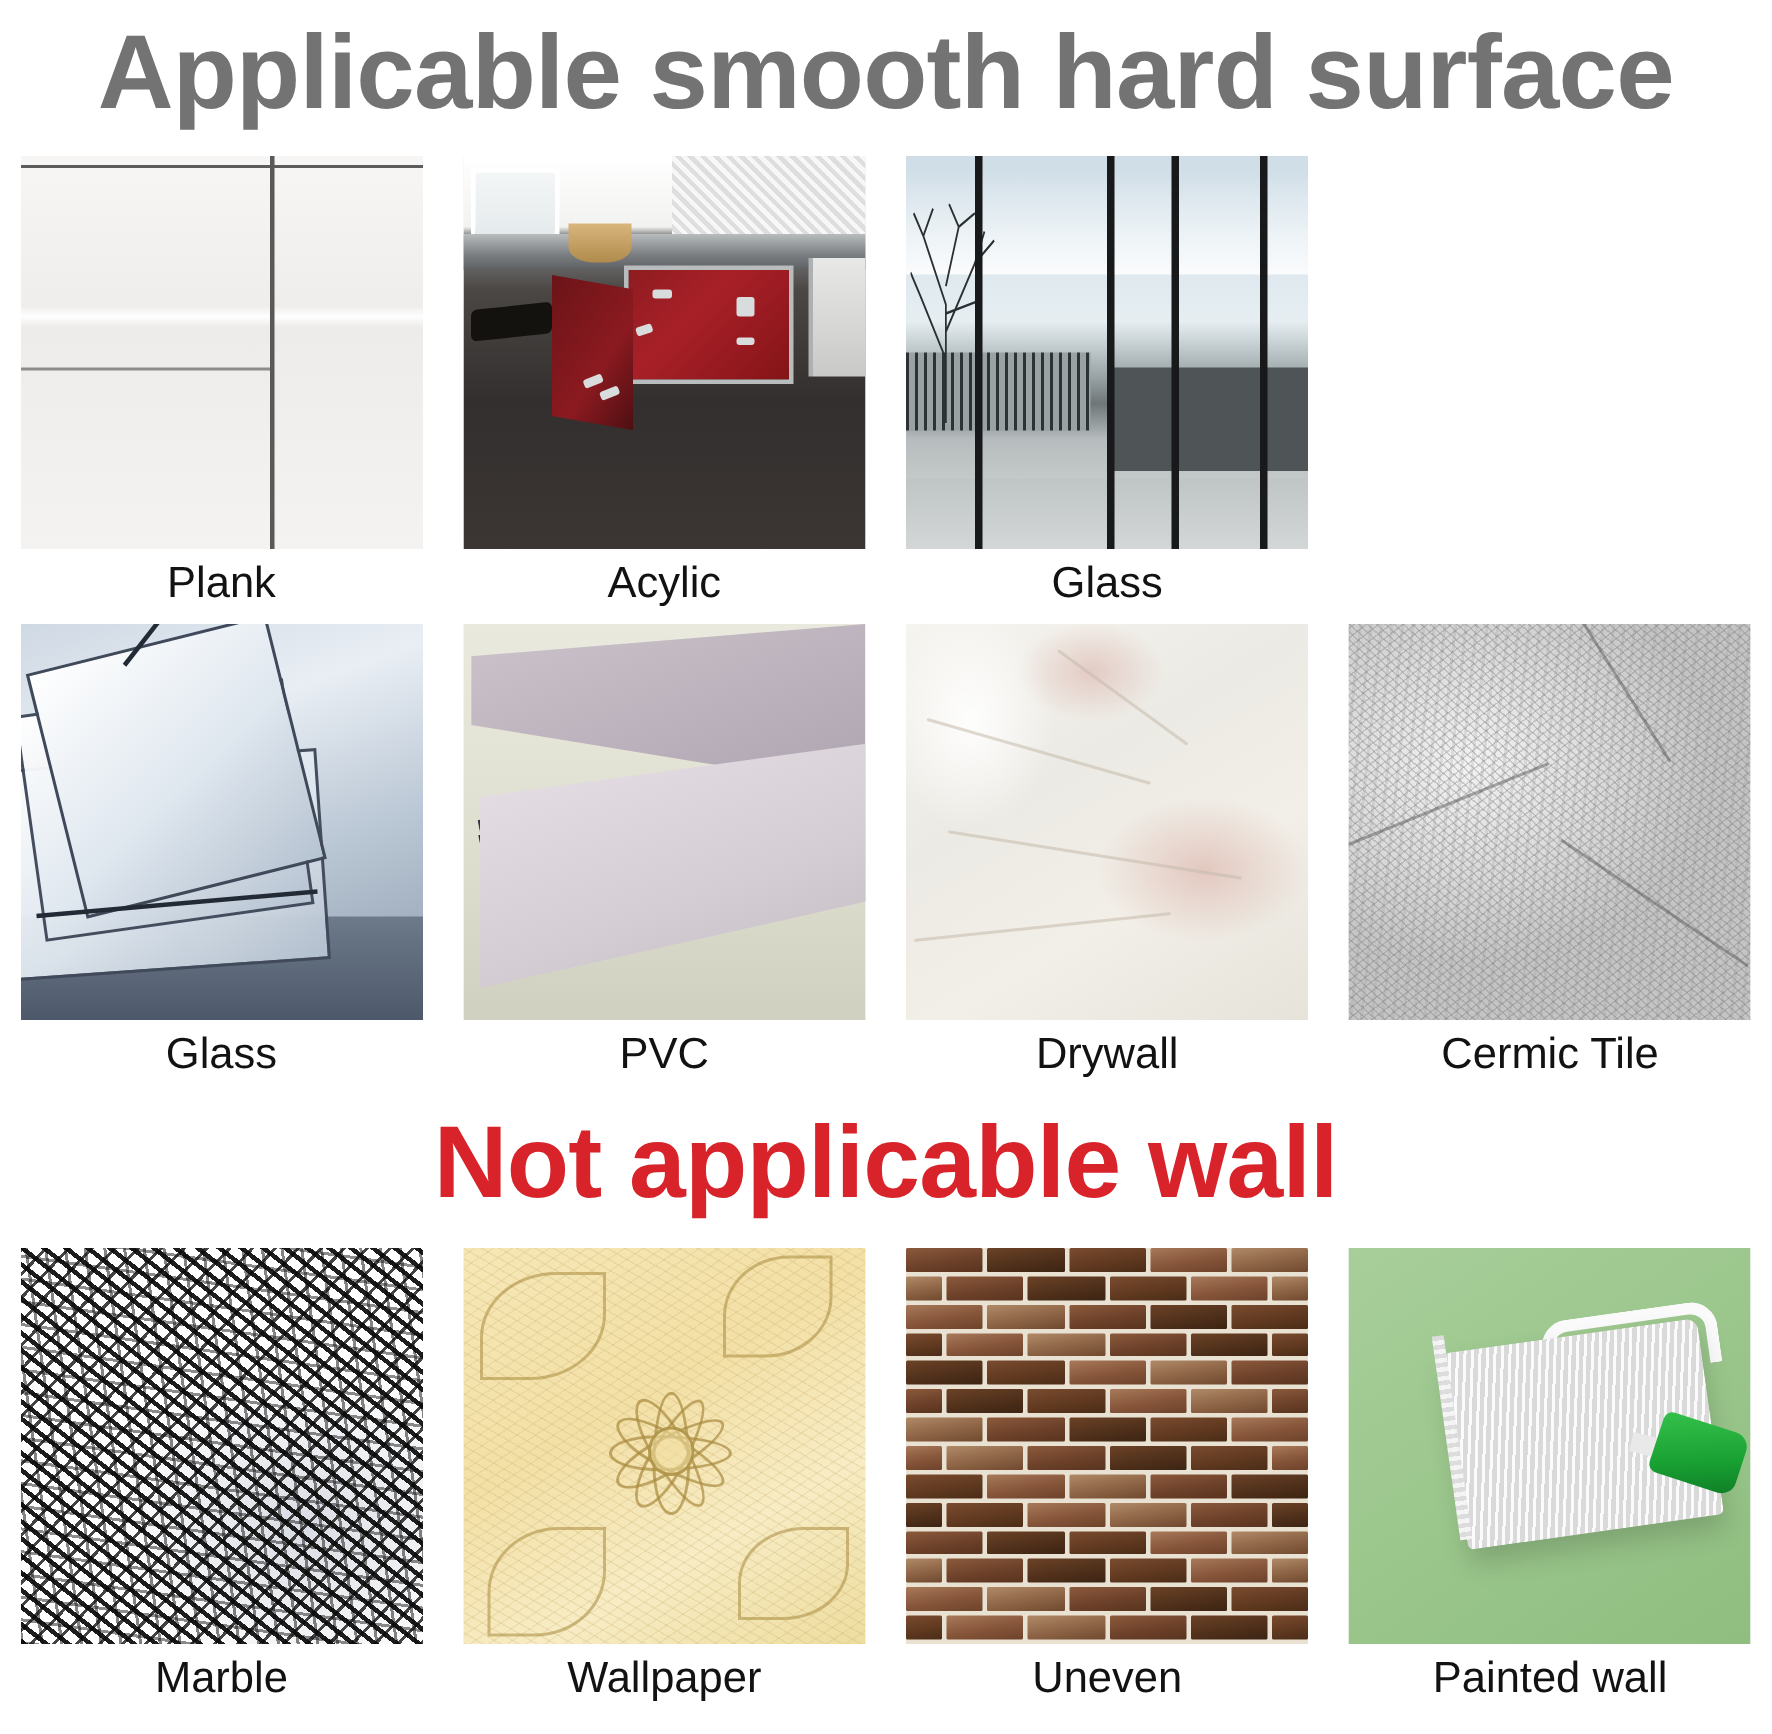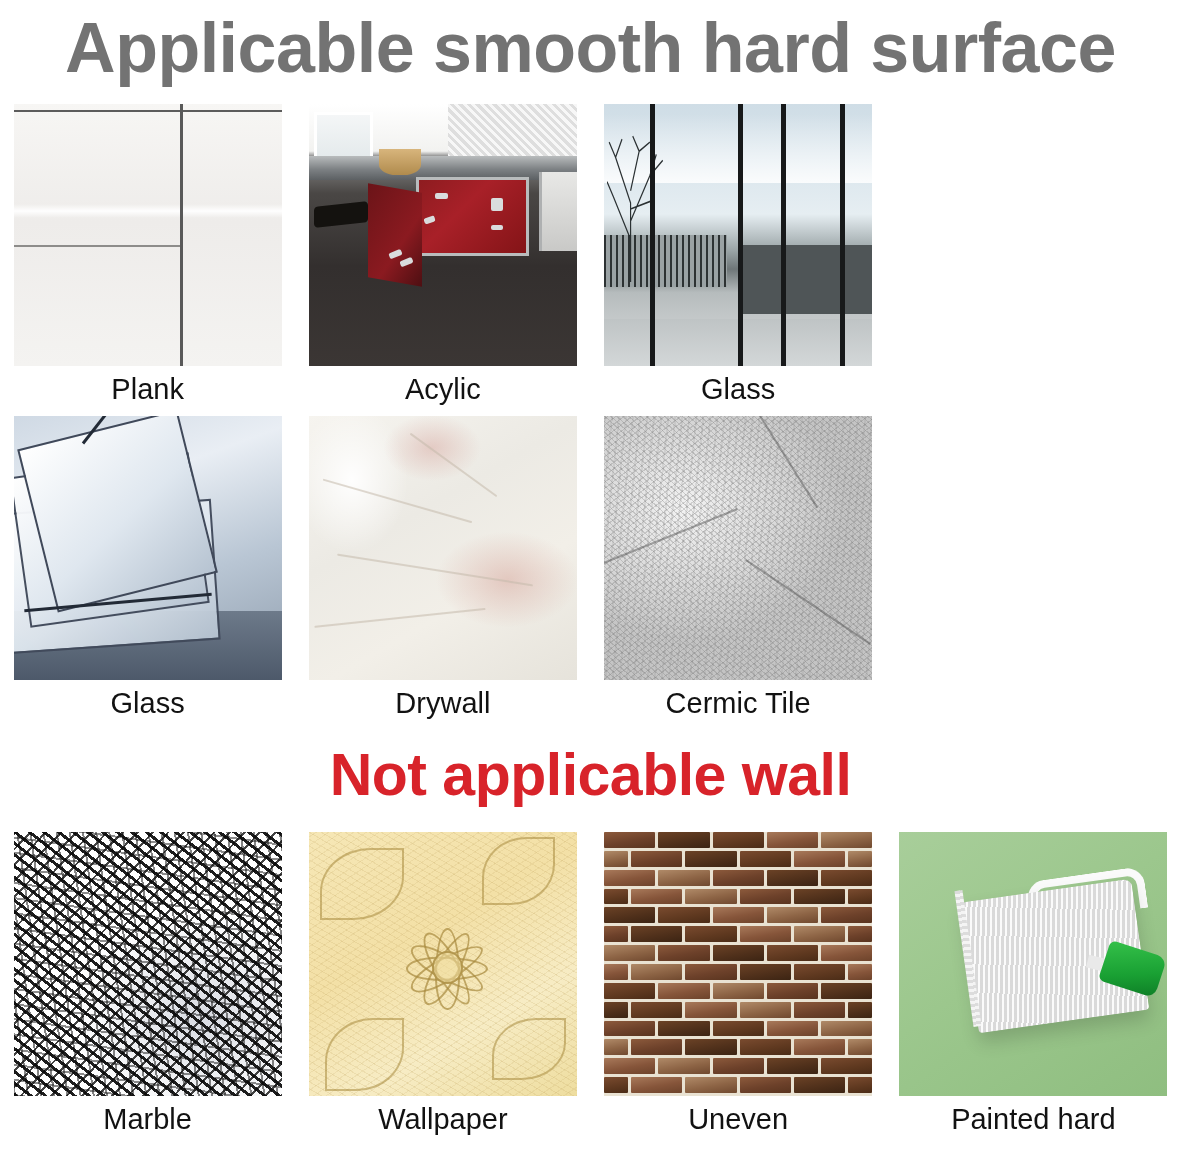--- a/index.html
+++ b/index.html
@@ -34,21 +34,21 @@
     display: flex;
     align-items: center;
     justify-content: center;
   }
   #title-not-applicable {
     position: absolute;
     top: 737px;
     left: 0;
     width: 1181px;
     height: 76px;
-    font-size: 59px;
+    font-size: 68px;
     letter-spacing: -0.5px;
     color: #d8232a;
     display: flex;
     align-items: center;
     justify-content: center;
   }
 
   
   .grid-row {
     position: absolute;
@@ -513,20 +513,31 @@
         <div class="ac-sheet ac3"></div>
         <div class="ac-sheet ac2"></div>
         <div class="ac-sheet ac1"></div>
         <div class="ac-edge ace1"></div>
         <div class="ac-edge ace2"></div>
       </div>
     </div>
     <div class="cell-label">Glass</div>
   </div>
 
+  <div class="cell">
+    <div class="tile">
+      <div class="art-pvc">
+        <div class="pvc-sheet-top"></div>
+        <div class="pvc-edge"></div>
+        <div class="pvc-edge2"></div>
+        <div class="pvc-sheet-bot"></div>
+      </div>
+    </div>
+    <div class="cell-label">PVC</div>
+  </div>
 
   <div class="cell">
     <div class="tile">
       <div class="art-marble">
         <div class="marble-vein mv1"></div>
         <div class="marble-vein mv2"></div>
         <div class="marble-vein mv3"></div>
         <div class="marble-vein mv4"></div>
       </div>
     </div>
@@ -694,16 +705,16 @@
   <div class="cell">
     <div class="tile">
       <div class="art-painted">
         <div class="pw-frame"></div>
         <div class="pw-roller-pad"></div>
         <div class="pw-roller-fuzz"></div>
         <div class="pw-handle-neck"></div>
         <div class="pw-handle"></div>
       </div>
     </div>
-    <div class="cell-label">Painted hard</div>
+    <div class="cell-label">Painted wall</div>
   </div>
 
 </div>
 
 </body></html>

